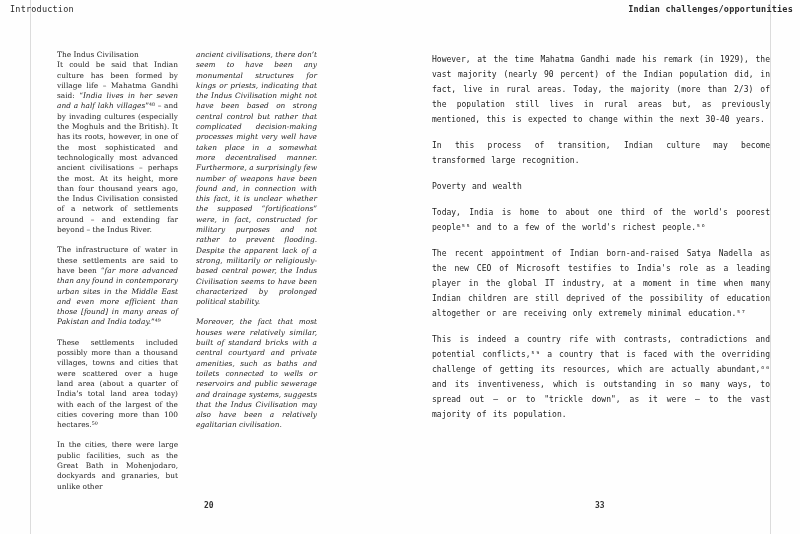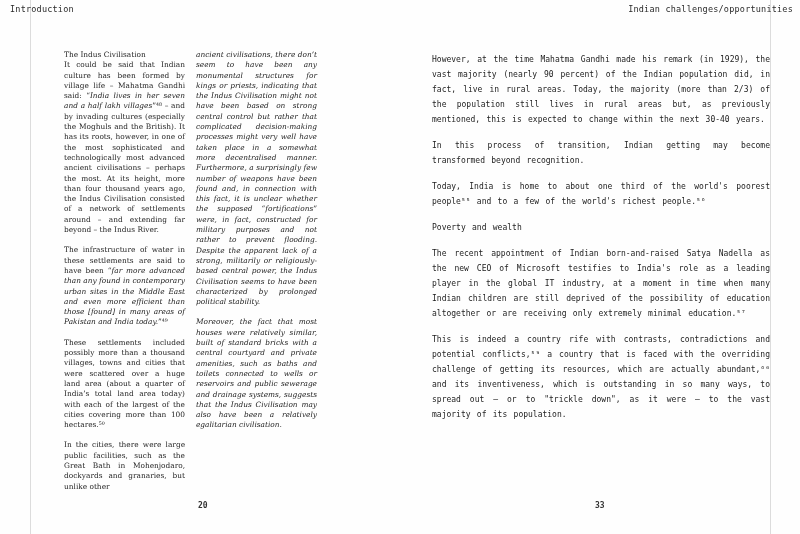--- a/index.html
+++ b/index.html
@@ -9,44 +9,44 @@
   }
   .edge-line{position:absolute;top:0;bottom:0;width:1px;background:#dcdcdc;}
   .edge-line.left{left:30px;}
   .edge-line.right{left:770px;}
   .running-header{
     position:absolute;top:4px;
     font-family:"DejaVu Sans Mono","Liberation Mono",monospace;
     font-size:8.5px;color:#2a2a2a;letter-spacing:0.2px;white-space:nowrap;
   }
   .running-header.left{left:10px;}
-  .running-header.right{right:22px;text-align:right;}
+  .running-header.right{right:22px;text-align:right;font-weight:bold;}
   .col{
     position:absolute;top:50px;
     font-family:"DejaVu Serif","Liberation Serif",serif;
     font-size:7.4px;line-height:10.3px;text-align:justify;color:#1c1c1c;
   }
-  #left-col-1{left:64px;width:121px;}
+  #left-col-1{left:57px;width:121px;}
   #left-col-2{left:196px;width:121px;font-style:italic;}
   #right-text{
     position:absolute;left:432px;top:52px;width:338px;
     font-family:"DejaVu Sans Mono","Liberation Mono",monospace;
     font-size:8px;line-height:15px;text-align:justify;
     word-spacing:1.5px;color:#1c1c1c;
   }
   .para{margin:0 0 10px 0;}
   #right-text .para{margin:0 0 11px 0;}
   .para.heading,.para.subhead{margin:0;}
   .it{font-style:italic;}
   .page-number{
     position:absolute;top:501px;
     font-family:"DejaVu Sans Mono","Liberation Mono",monospace;
     font-size:8px;font-weight:700;color:#333;
   }
-  .page-number.left{left:198px;}
+  .page-number.left{left:204px;}
   .page-number.right{left:595px;}
 </style>
 </head>
 <body>
 
 <div id="page-root">
   <div class="edge-line left"></div>
   <div class="edge-line right"></div>
 
   <div class="running-header left">Introduction</div>
@@ -63,21 +63,21 @@
     <div id="left-col-2" class="col">
         <p class="para body"><span>ancient civilisations, there don’t seem to have been any monumental structures for kings or priests, indicating that the Indus Civilisation might not have been based on strong central control but rather that complicated decision-making processes might very well have taken place in a somewhat more decentralised manner. Furthermore, a surprisingly few number of weapons have been found and, in connection with this fact, it is unclear whether the supposed “fortifications” were, in fact, constructed for military purposes and not rather to prevent flooding. Despite the apparent lack of a strong, militarily or religiously-based central power, the Indus Civilisation seems to have been characterized by prolonged political stability.</span></p>
         <p class="para body"><span>Moreover, the fact that most houses were relatively similar, built of standard bricks with a central courtyard and private amenities, such as baths and toilets connected to wells or reservoirs and public sewerage and drainage systems, suggests that the Indus Civilisation may also have been a relatively egalitarian civilisation.</span></p>
       </div>
     <div class="page-number left">20</div>
   </div>
 
   <div>
     <div id="right-text">
         <p class="para body"><span>However, at the time Mahatma Gandhi made his remark (in 1929), the vast majority (nearly 90 percent) of the Indian population did, in fact, live in rural areas. Today, the majority (more than 2/3) of the population still lives in rural areas but, as previously mentioned, this is expected to change within the next 30-40 years.</span></p>
-        <p class="para body"><span>In this process of transition, Indian getting may become transformed beyond recognition.</span></p>
+        <p class="para body"><span>In this process of transition, Indian culture may become transformed large recognition.</span></p>
+        <p class="para subhead"><span>Poverty and wealth</span></p>
         <p class="para body"><span>Today, India is home to about one third of the world's poorest people⁵⁵ and to a few of the world's richest people.⁵⁶</span></p>
-        <p class="para subhead"><span>Poverty and wealth</span></p>
         <p class="para body"><span>The recent appointment of Indian born-and-raised Satya Nadella as the new CEO of Microsoft testifies to India's role as a leading player in the global IT industry, at a moment in time when many Indian children are still deprived of the possibility of education altogether or are receiving only extremely minimal education.⁵⁷</span></p>
         <p class="para body"><span>This is indeed a country rife with contrasts, contradictions and potential conflicts,⁵⁹ a country that is faced with the overriding challenge of getting its resources, which are actually abundant,⁶⁰ and its inventiveness, which is outstanding in so many ways, to spread out – or to "trickle down", as it were – to the vast majority of its population.</span></p>
       </div>
     <div class="page-number right">33</div>
   </div>
 </div>
 
 </body></html>

